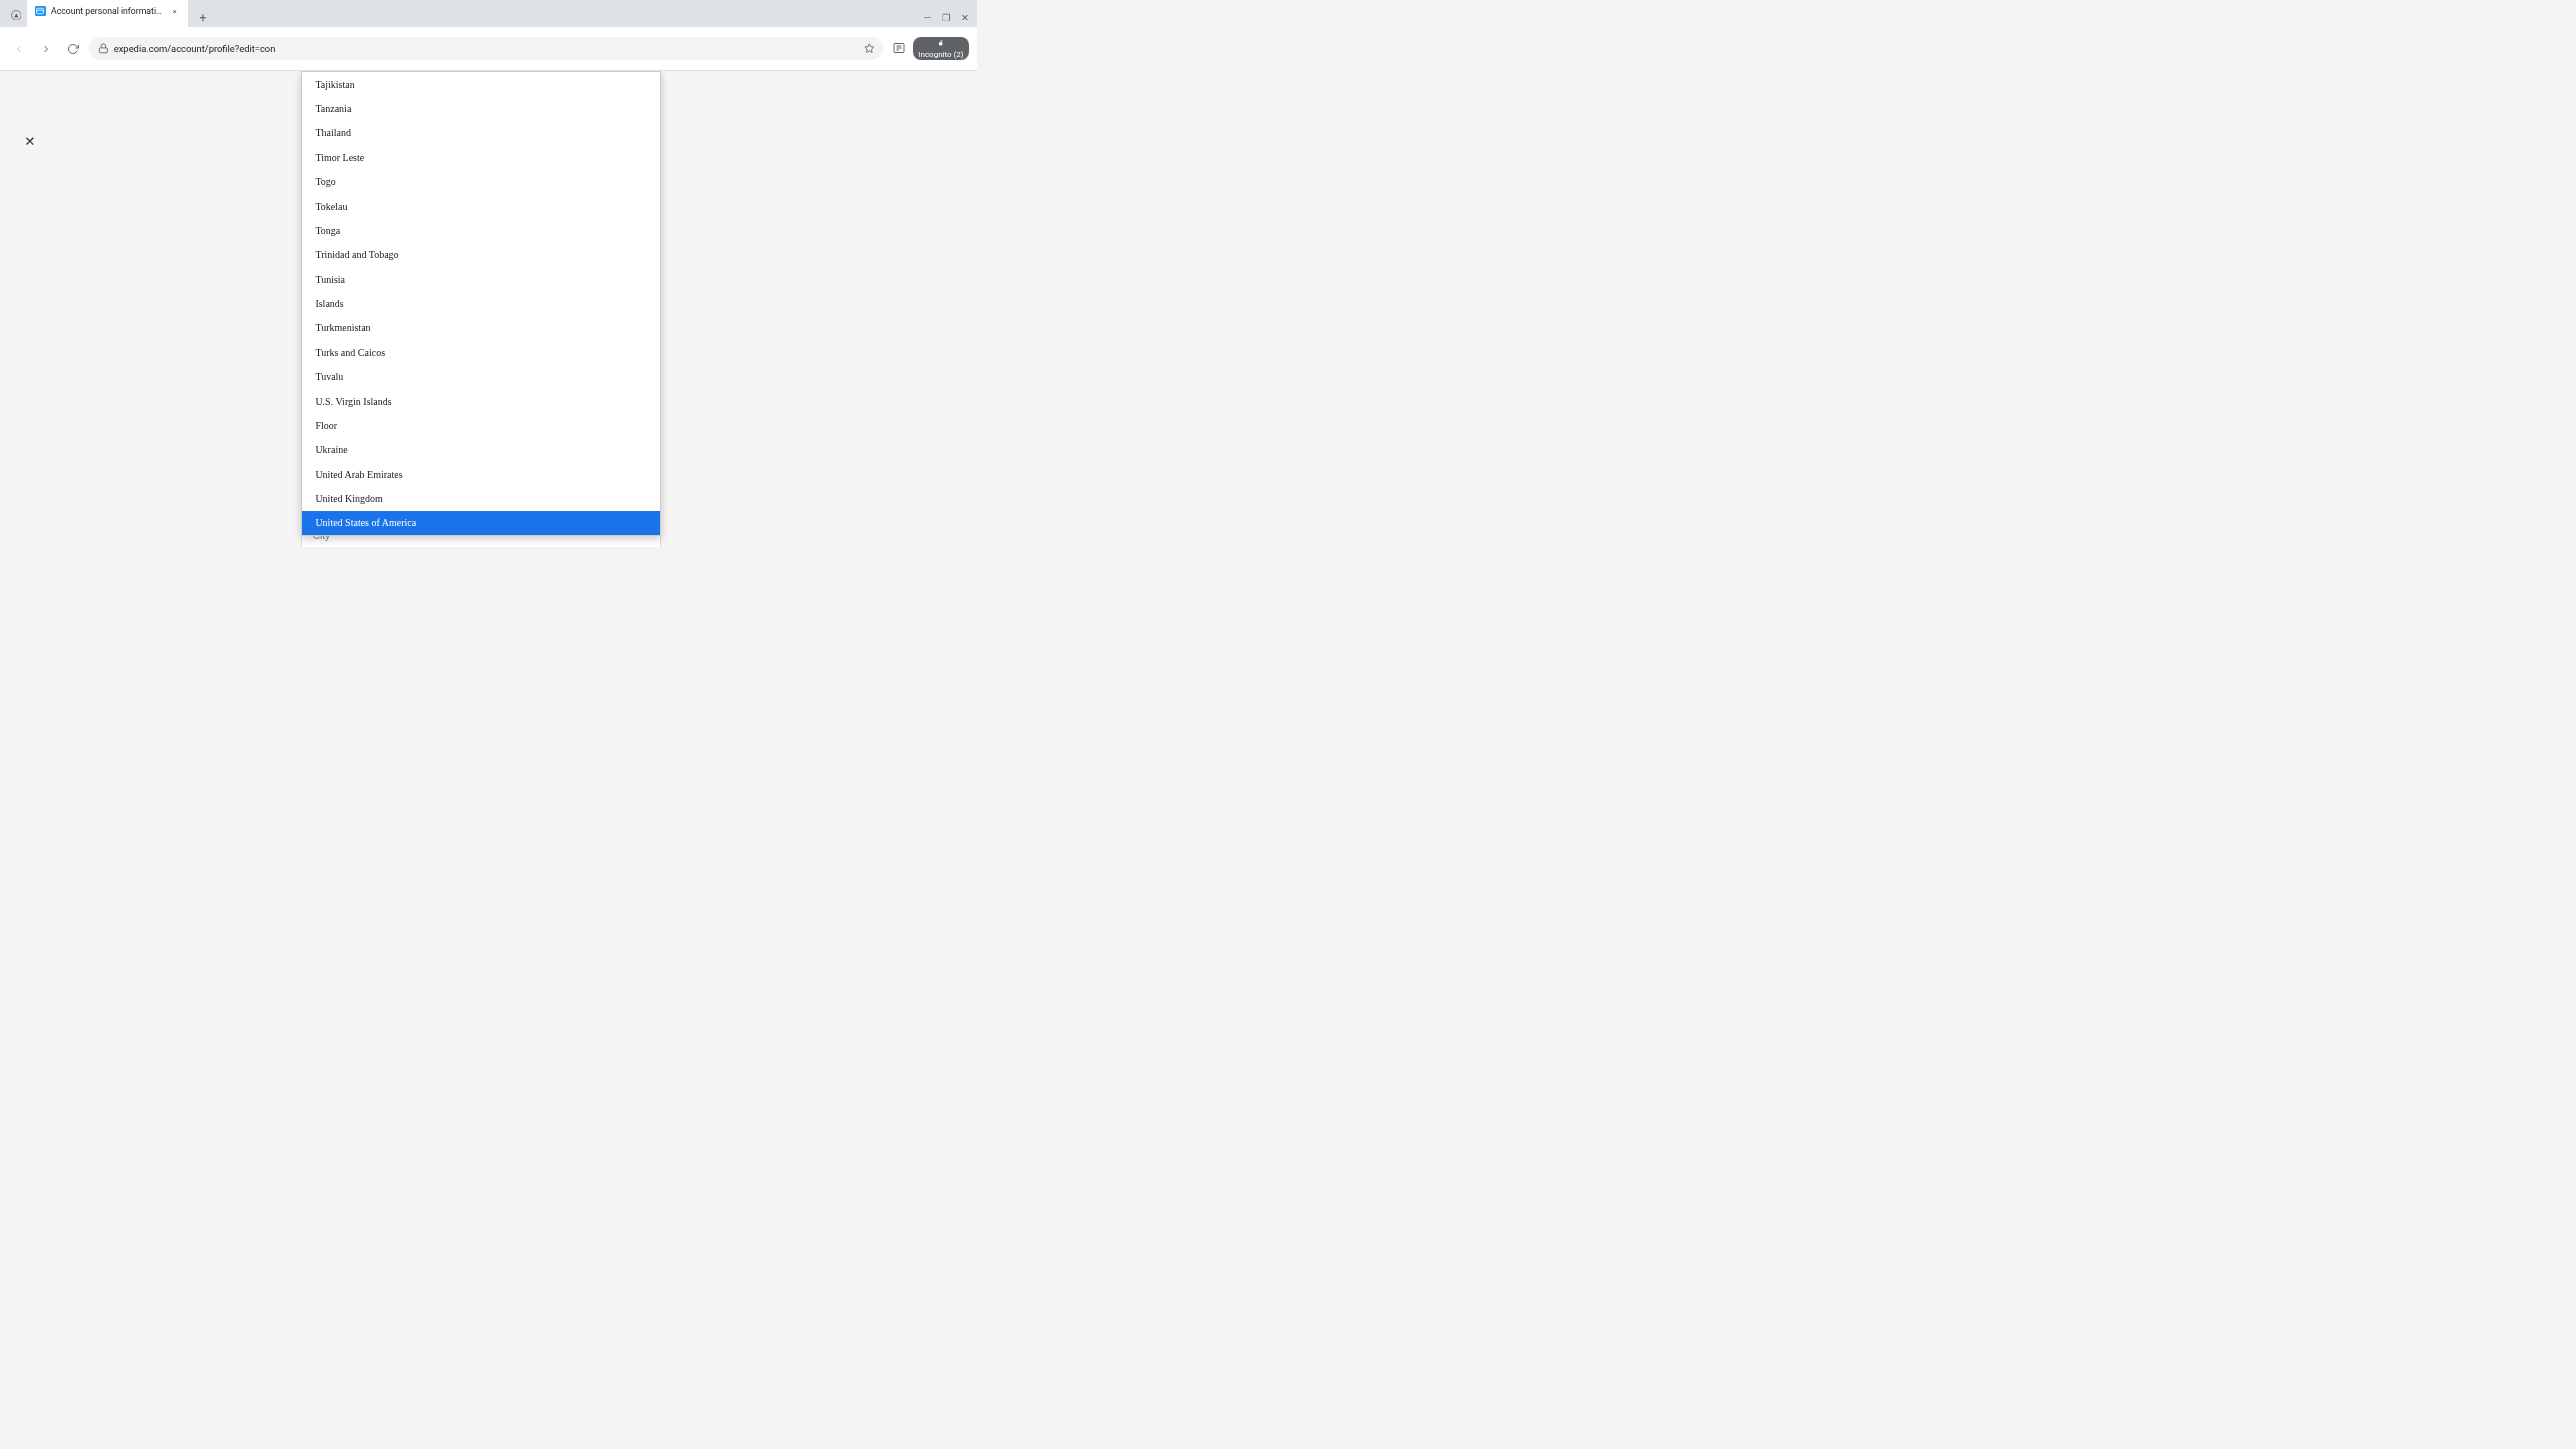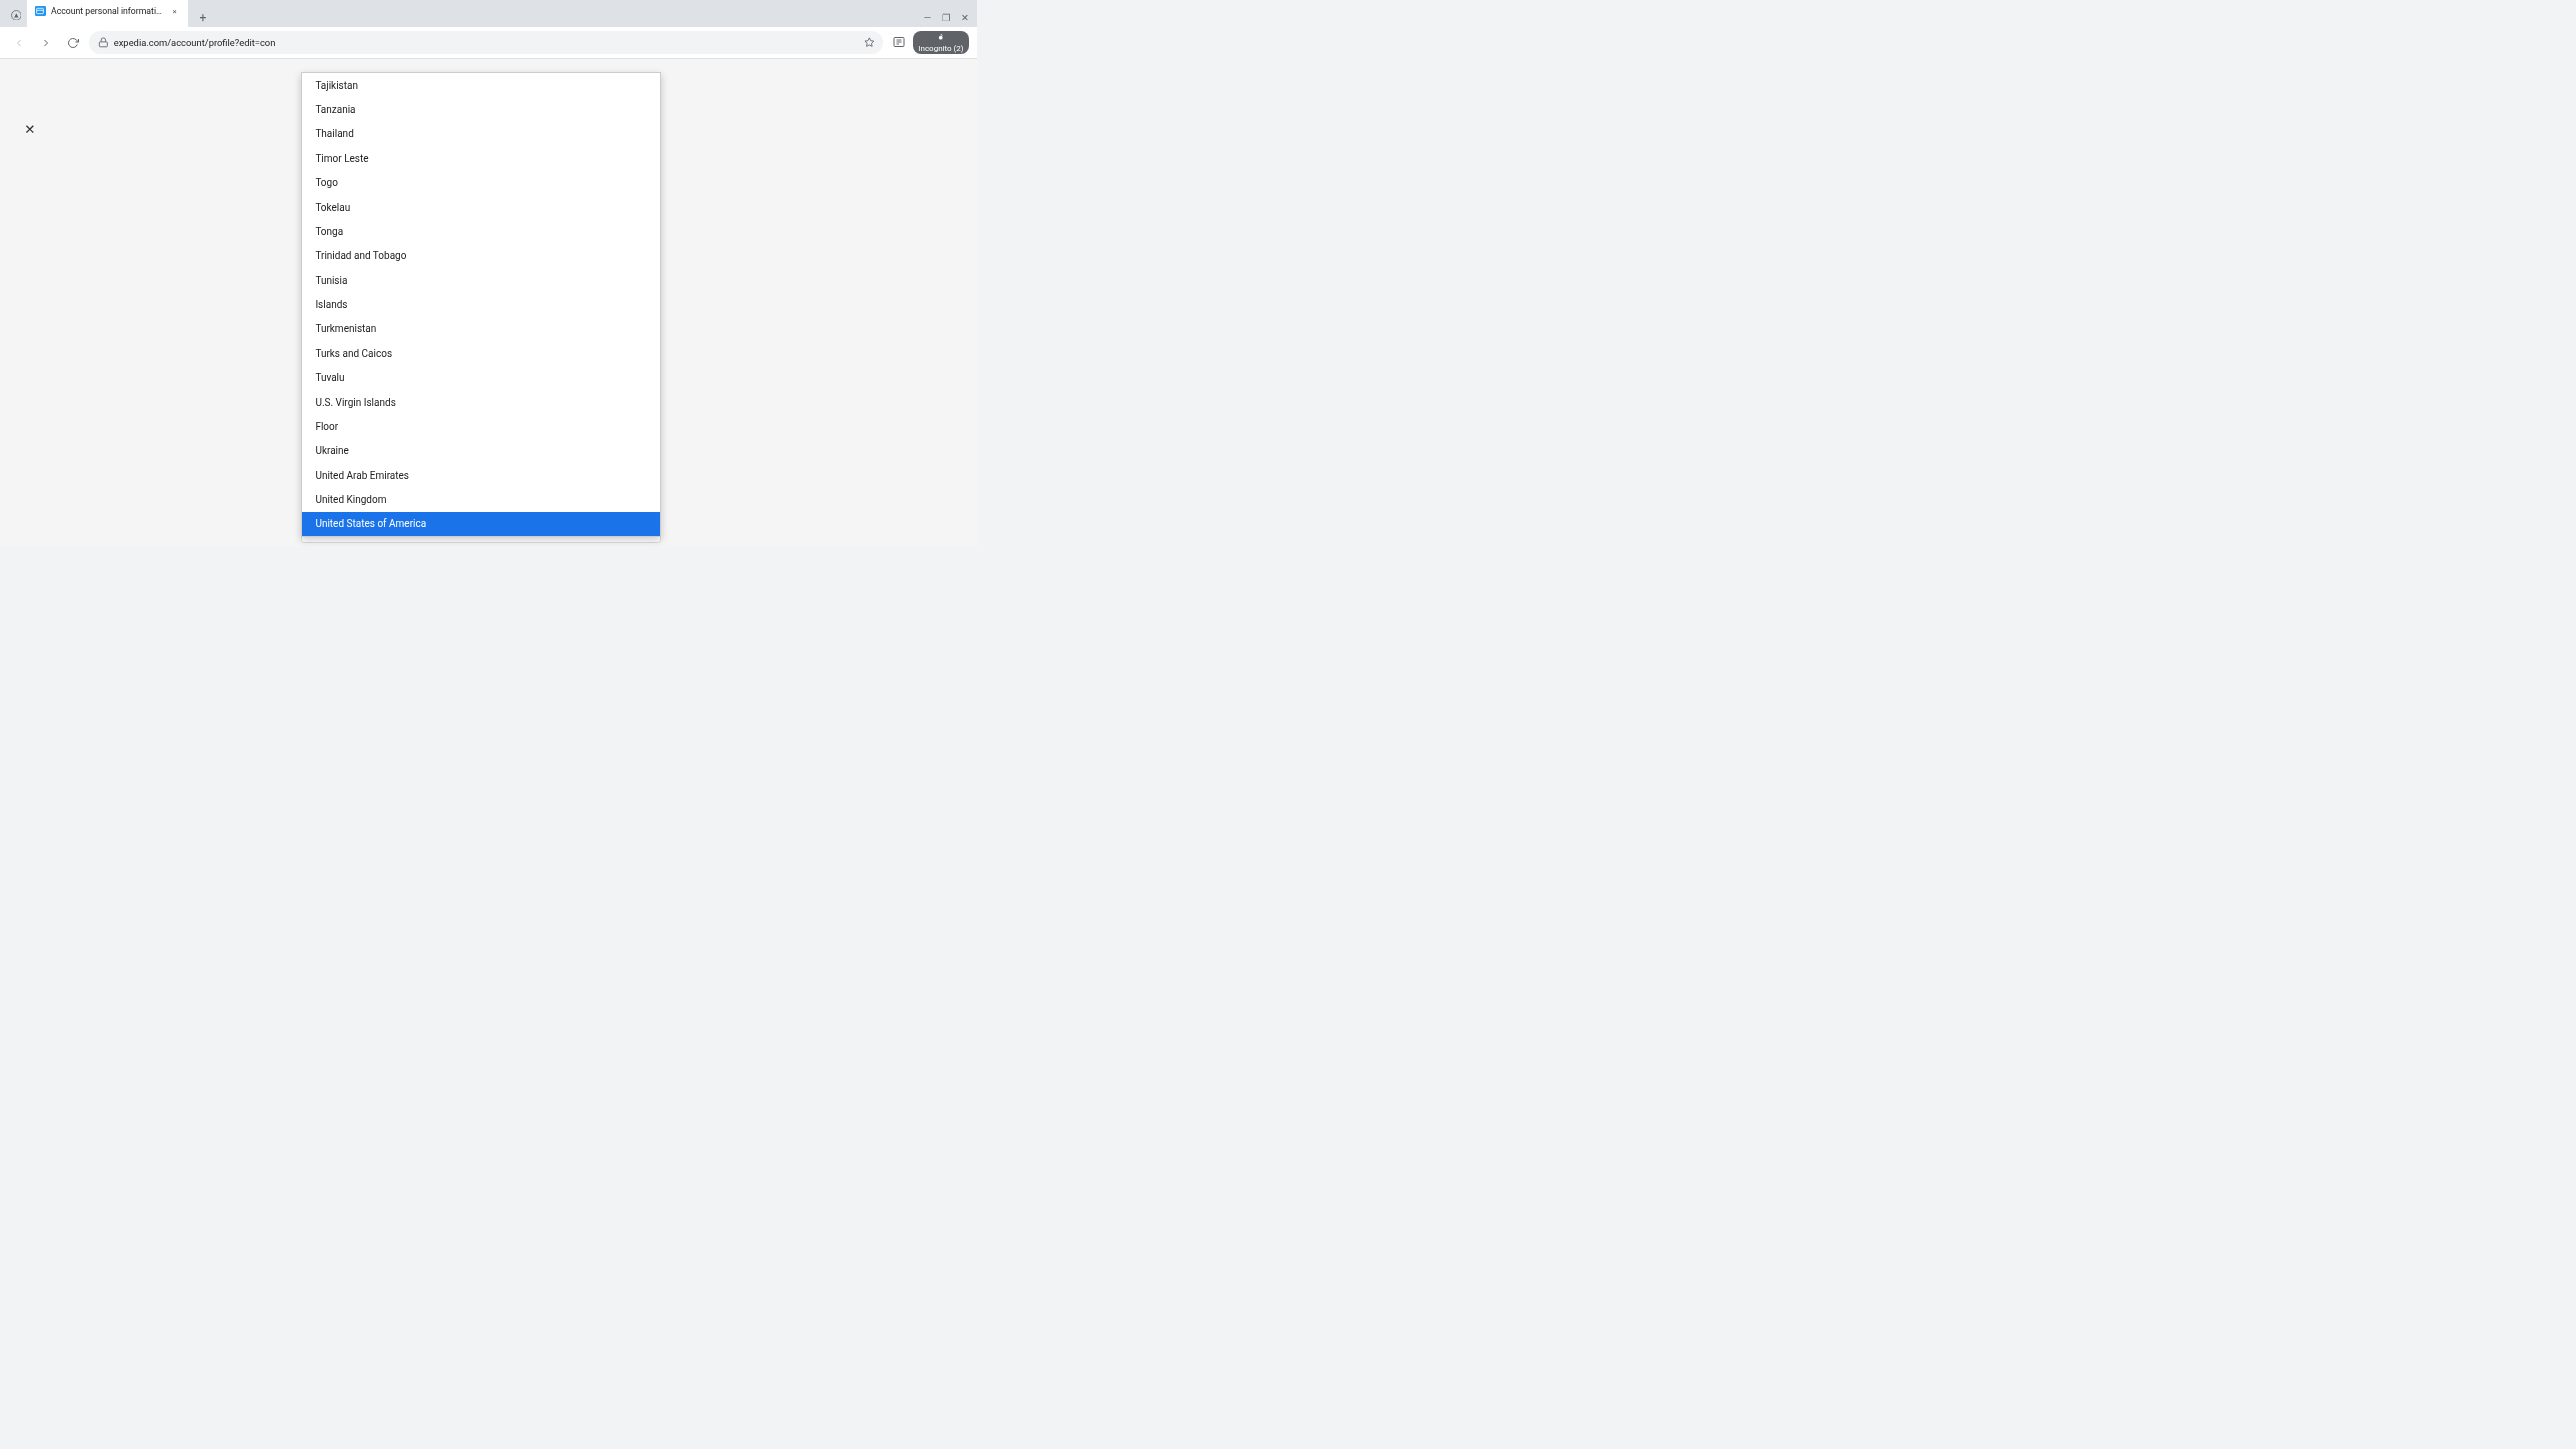--- a/index.html
+++ b/index.html
@@ -120,21 +120,21 @@
       display: flex;
       align-items: center;
       justify-content: center;
       cursor: pointer;
       color: #5f6368;
       font-size: 9.4px;
     }
 
     
     .toolbar {
-      height: 32px;
+      height: 44px;
       background: #ffffff;
       display: flex;
       align-items: center;
       padding: 0 8px;
       gap: 5.4px;
       border-bottom: 0.7px solid #e0e0e0;
     }
 
     .nav-btn {
       width: 21.5px;
@@ -213,28 +213,29 @@
       justify-content: center;
       cursor: pointer;
       color: #333;
       font-size: 13.4px;
       z-index: 10;
     }
 
     
     .dropdown-list {
       position: absolute;
-      top: 13px;
+      top: 0;
       left: 301px;
       width: 360px;
       background: white;
       box-shadow: 0 2.7px 8px rgba(0,0,0,0.2);
       z-index: 100;
       overflow-y: auto;
       border: 0.7px solid #ccc;
+      font-family: Liberation Serif, serif;
     }
 
     .dropdown-item {
       padding: 6.7px 13.4px;
       font-size: 10px;
       color: #202124;
       cursor: pointer;
       white-space: nowrap;
     }
 

